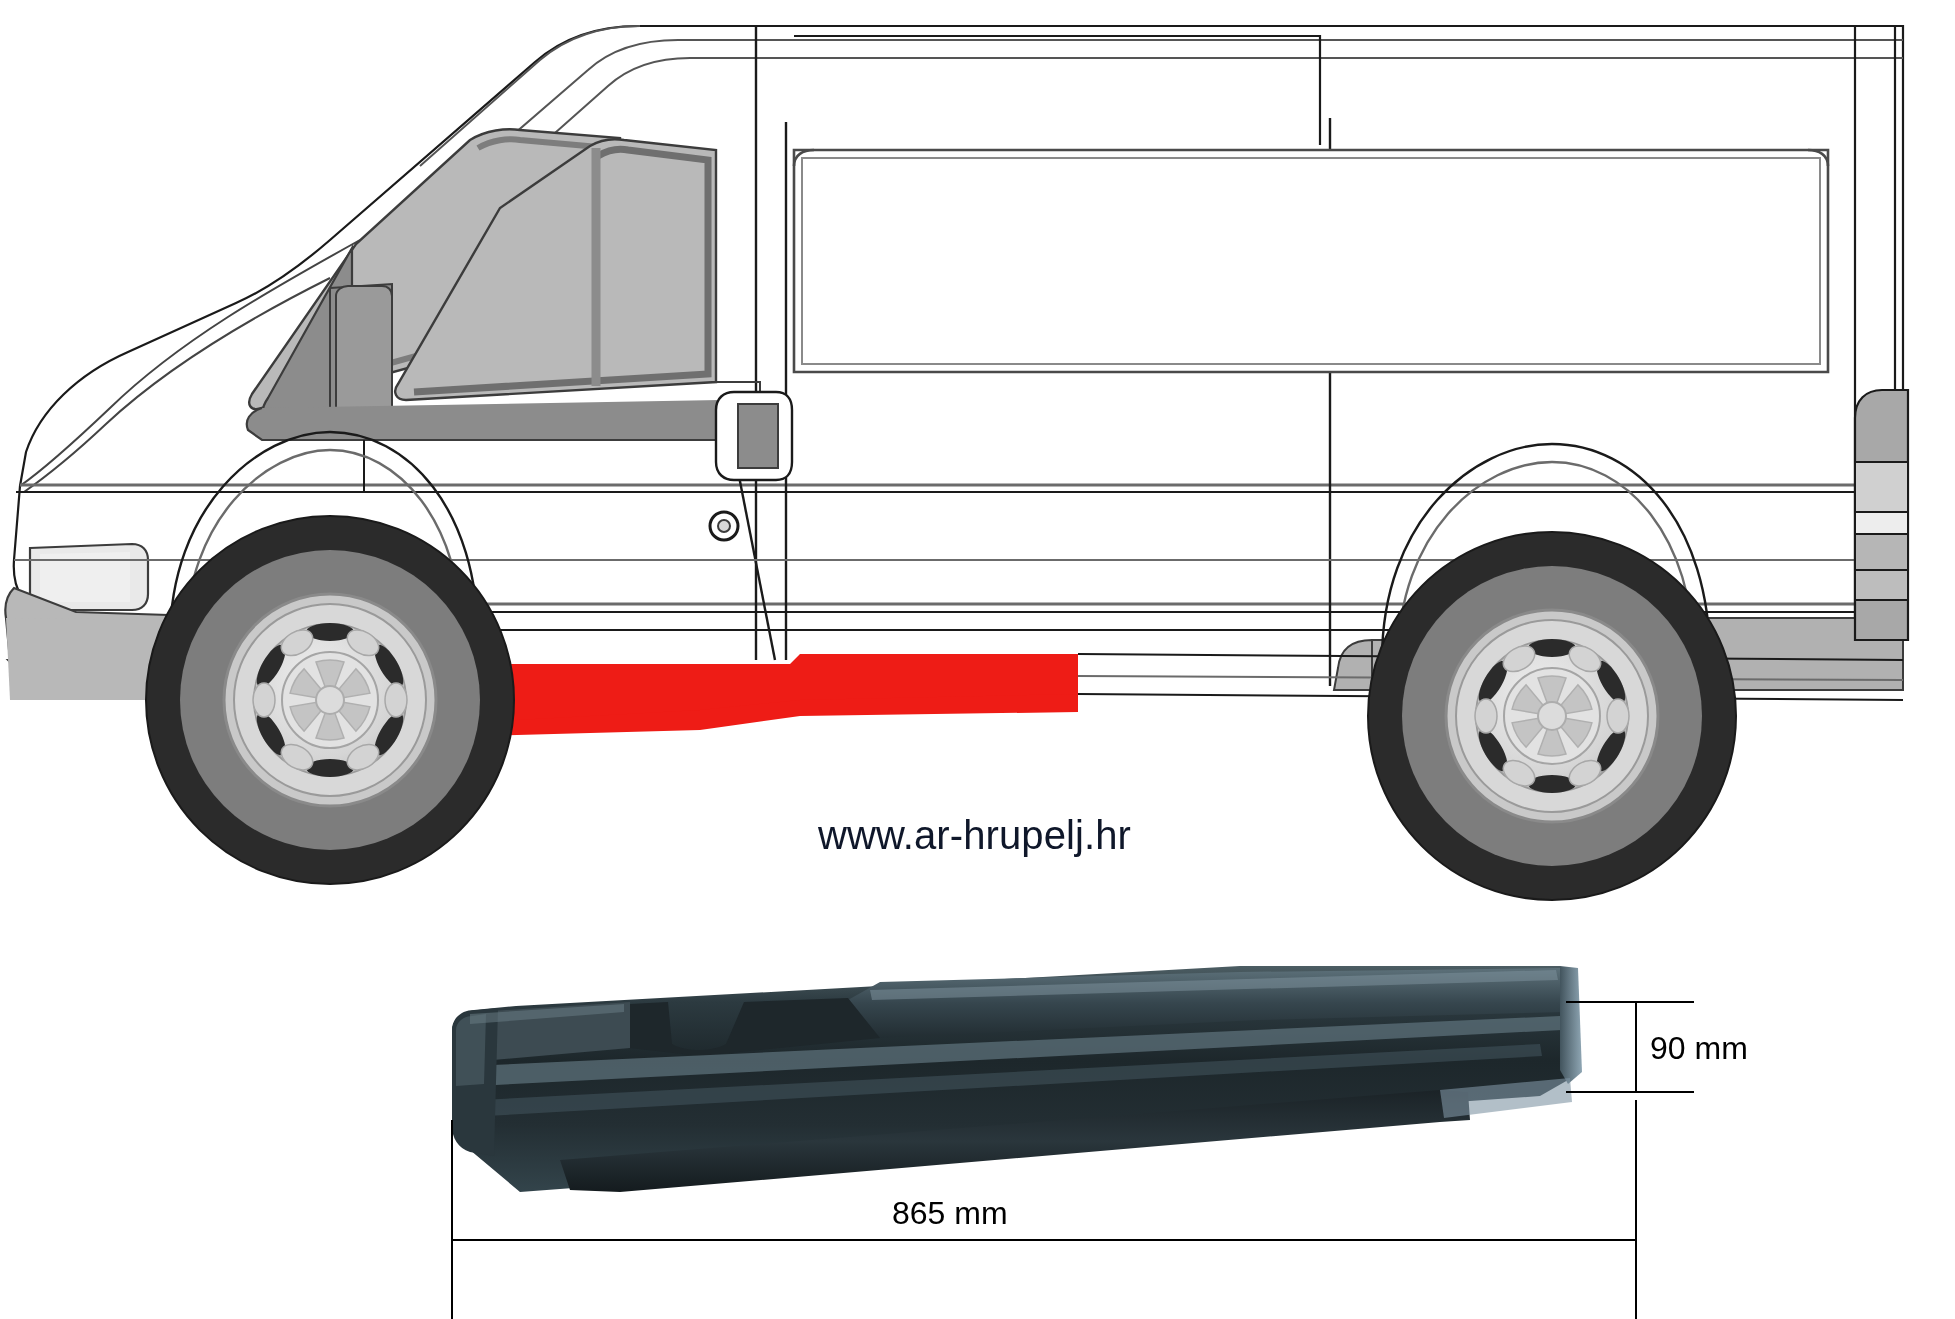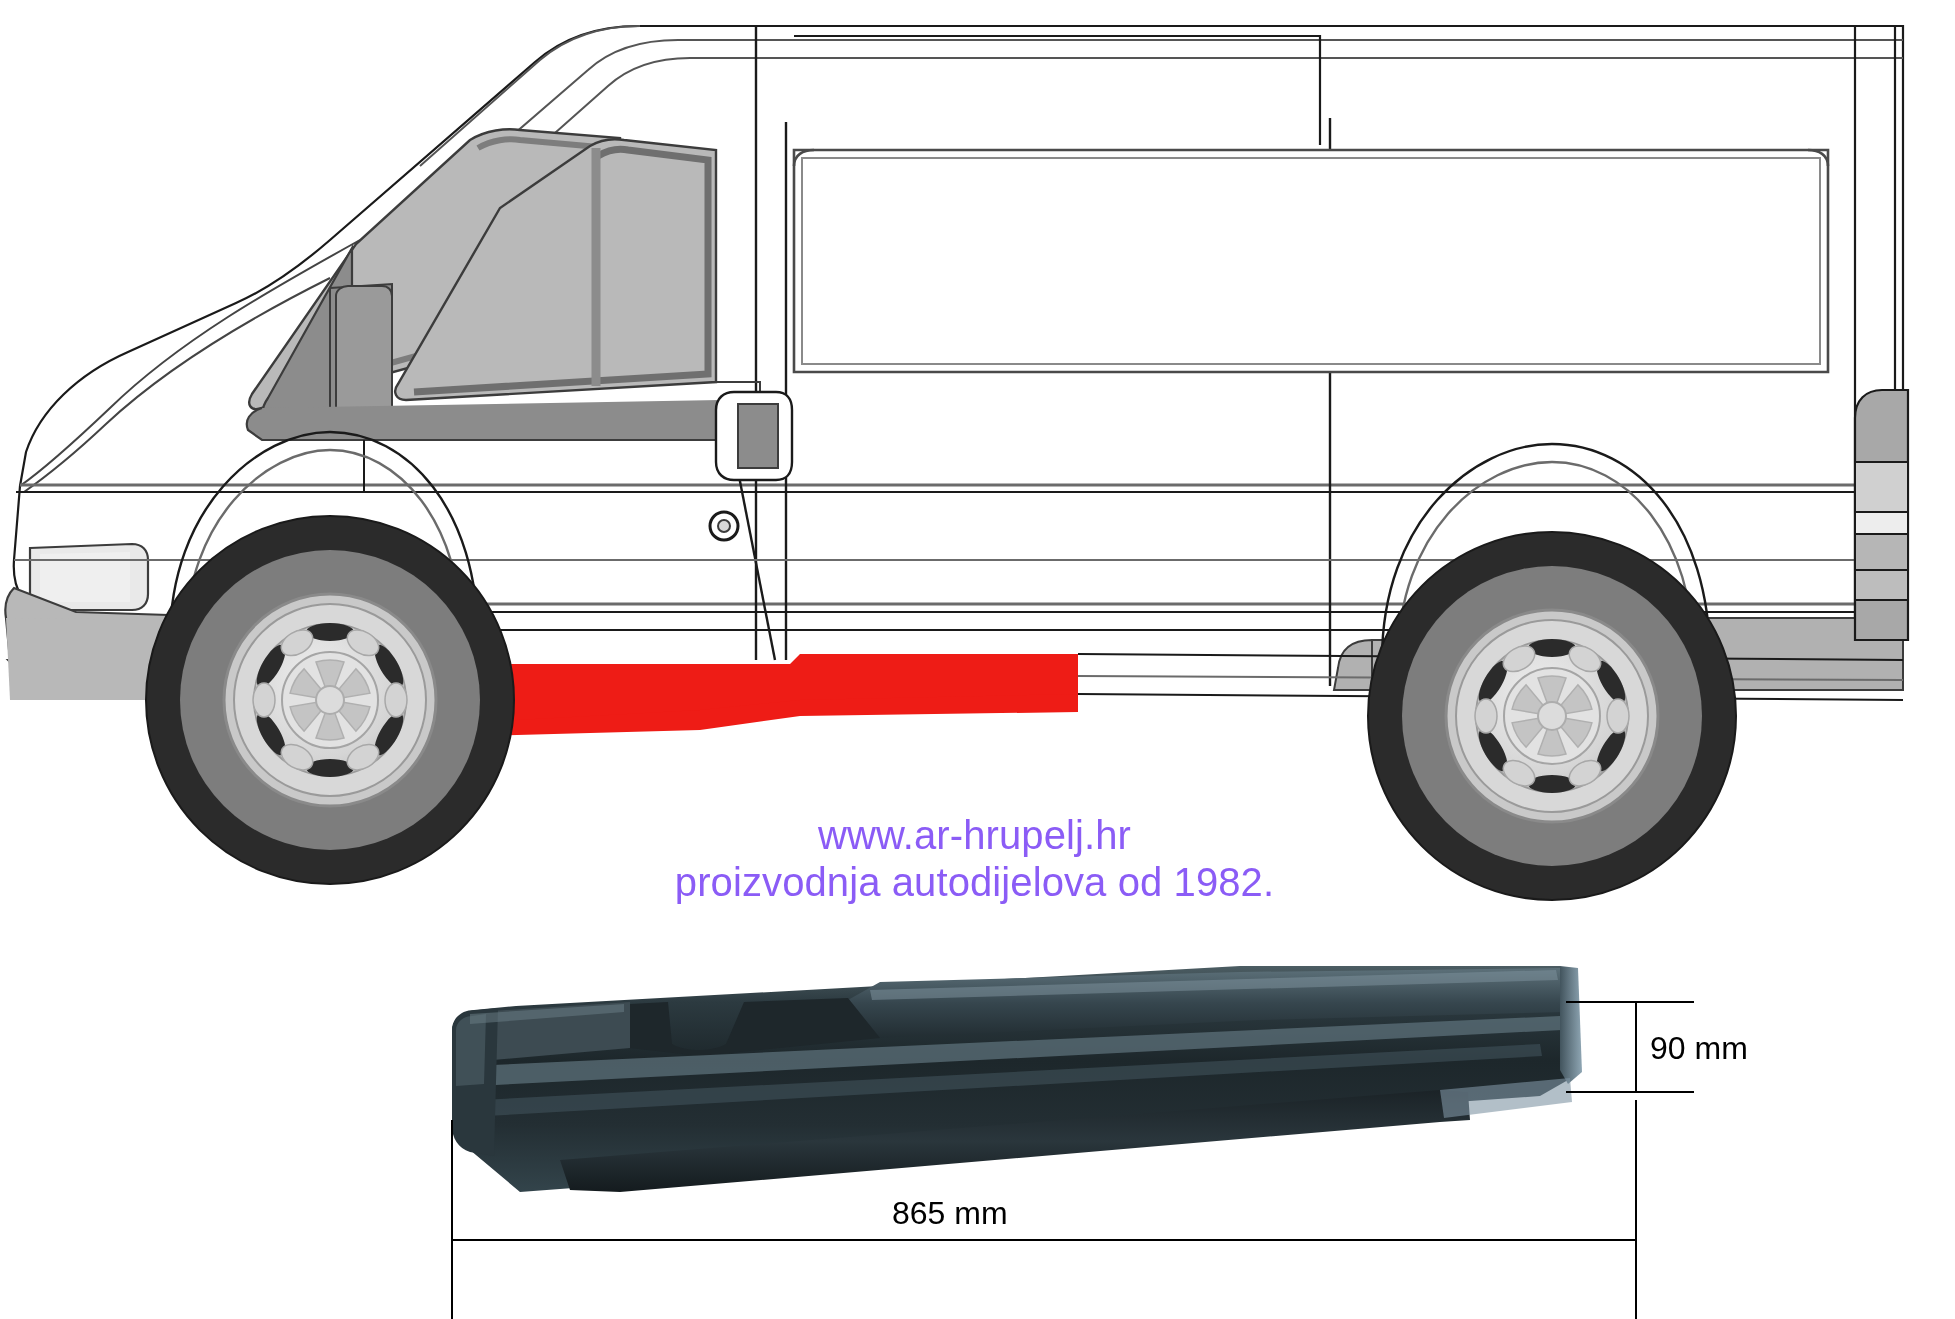--- a/index.html
+++ b/index.html
@@ -1,20 +1,20 @@
 <!DOCTYPE html>
 <html><head>
 <meta charset="utf-8">
 <style>
   html,body{margin:0;padding:0;background:#ffffff;}
   body{width:1955px;height:1319px;position:relative;overflow:hidden;
        font-family:"Liberation Sans","DejaVu Sans",sans-serif;}
   .stage{position:absolute;inset:0;}
   svg.art{position:absolute;left:0;top:0;width:1955px;height:1319px;display:block;}
-  .brand{position:absolute;left:0;right:6px;text-align:center;color:#8b5cf6;
+  .brand{position:absolute;left:0;right:6px;text-align:center;color:#0f172a;
          font-size:40px;line-height:1.18;letter-spacing:.1px;}
   .brand .l1{display:block;}
   .brand .l2{display:block;}
   .dimlabel{position:absolute;color:#000;font-size:32px;white-space:nowrap;}
 </style>
 </head>
 <body>
 
 <div class="stage">
 
@@ -341,20 +341,19 @@
       <path d="M 1636 1002 L 1636 1092"></path>
 
       <path d="M 452 1120 L 452 1319"></path>
       <path d="M 1636 1100 L 1636 1319"></path>
       <path d="M 452 1240 L 1636 1240"></path>
     </g>
   </svg>
 
   <div class="brand" style="top:812px;">
     <span class="l1">www.ar-hrupelj.hr</span>
-    <span class="l2">proizvodnja autodijelova od 1982.</span>
   </div>
 
   <div class="dimlabel" style="left:1650px;top:1030px;">90 mm</div>
 
   <div class="dimlabel" style="left:892px;top:1195px;">865 mm</div>
 
 </div>
 
 </body></html>

